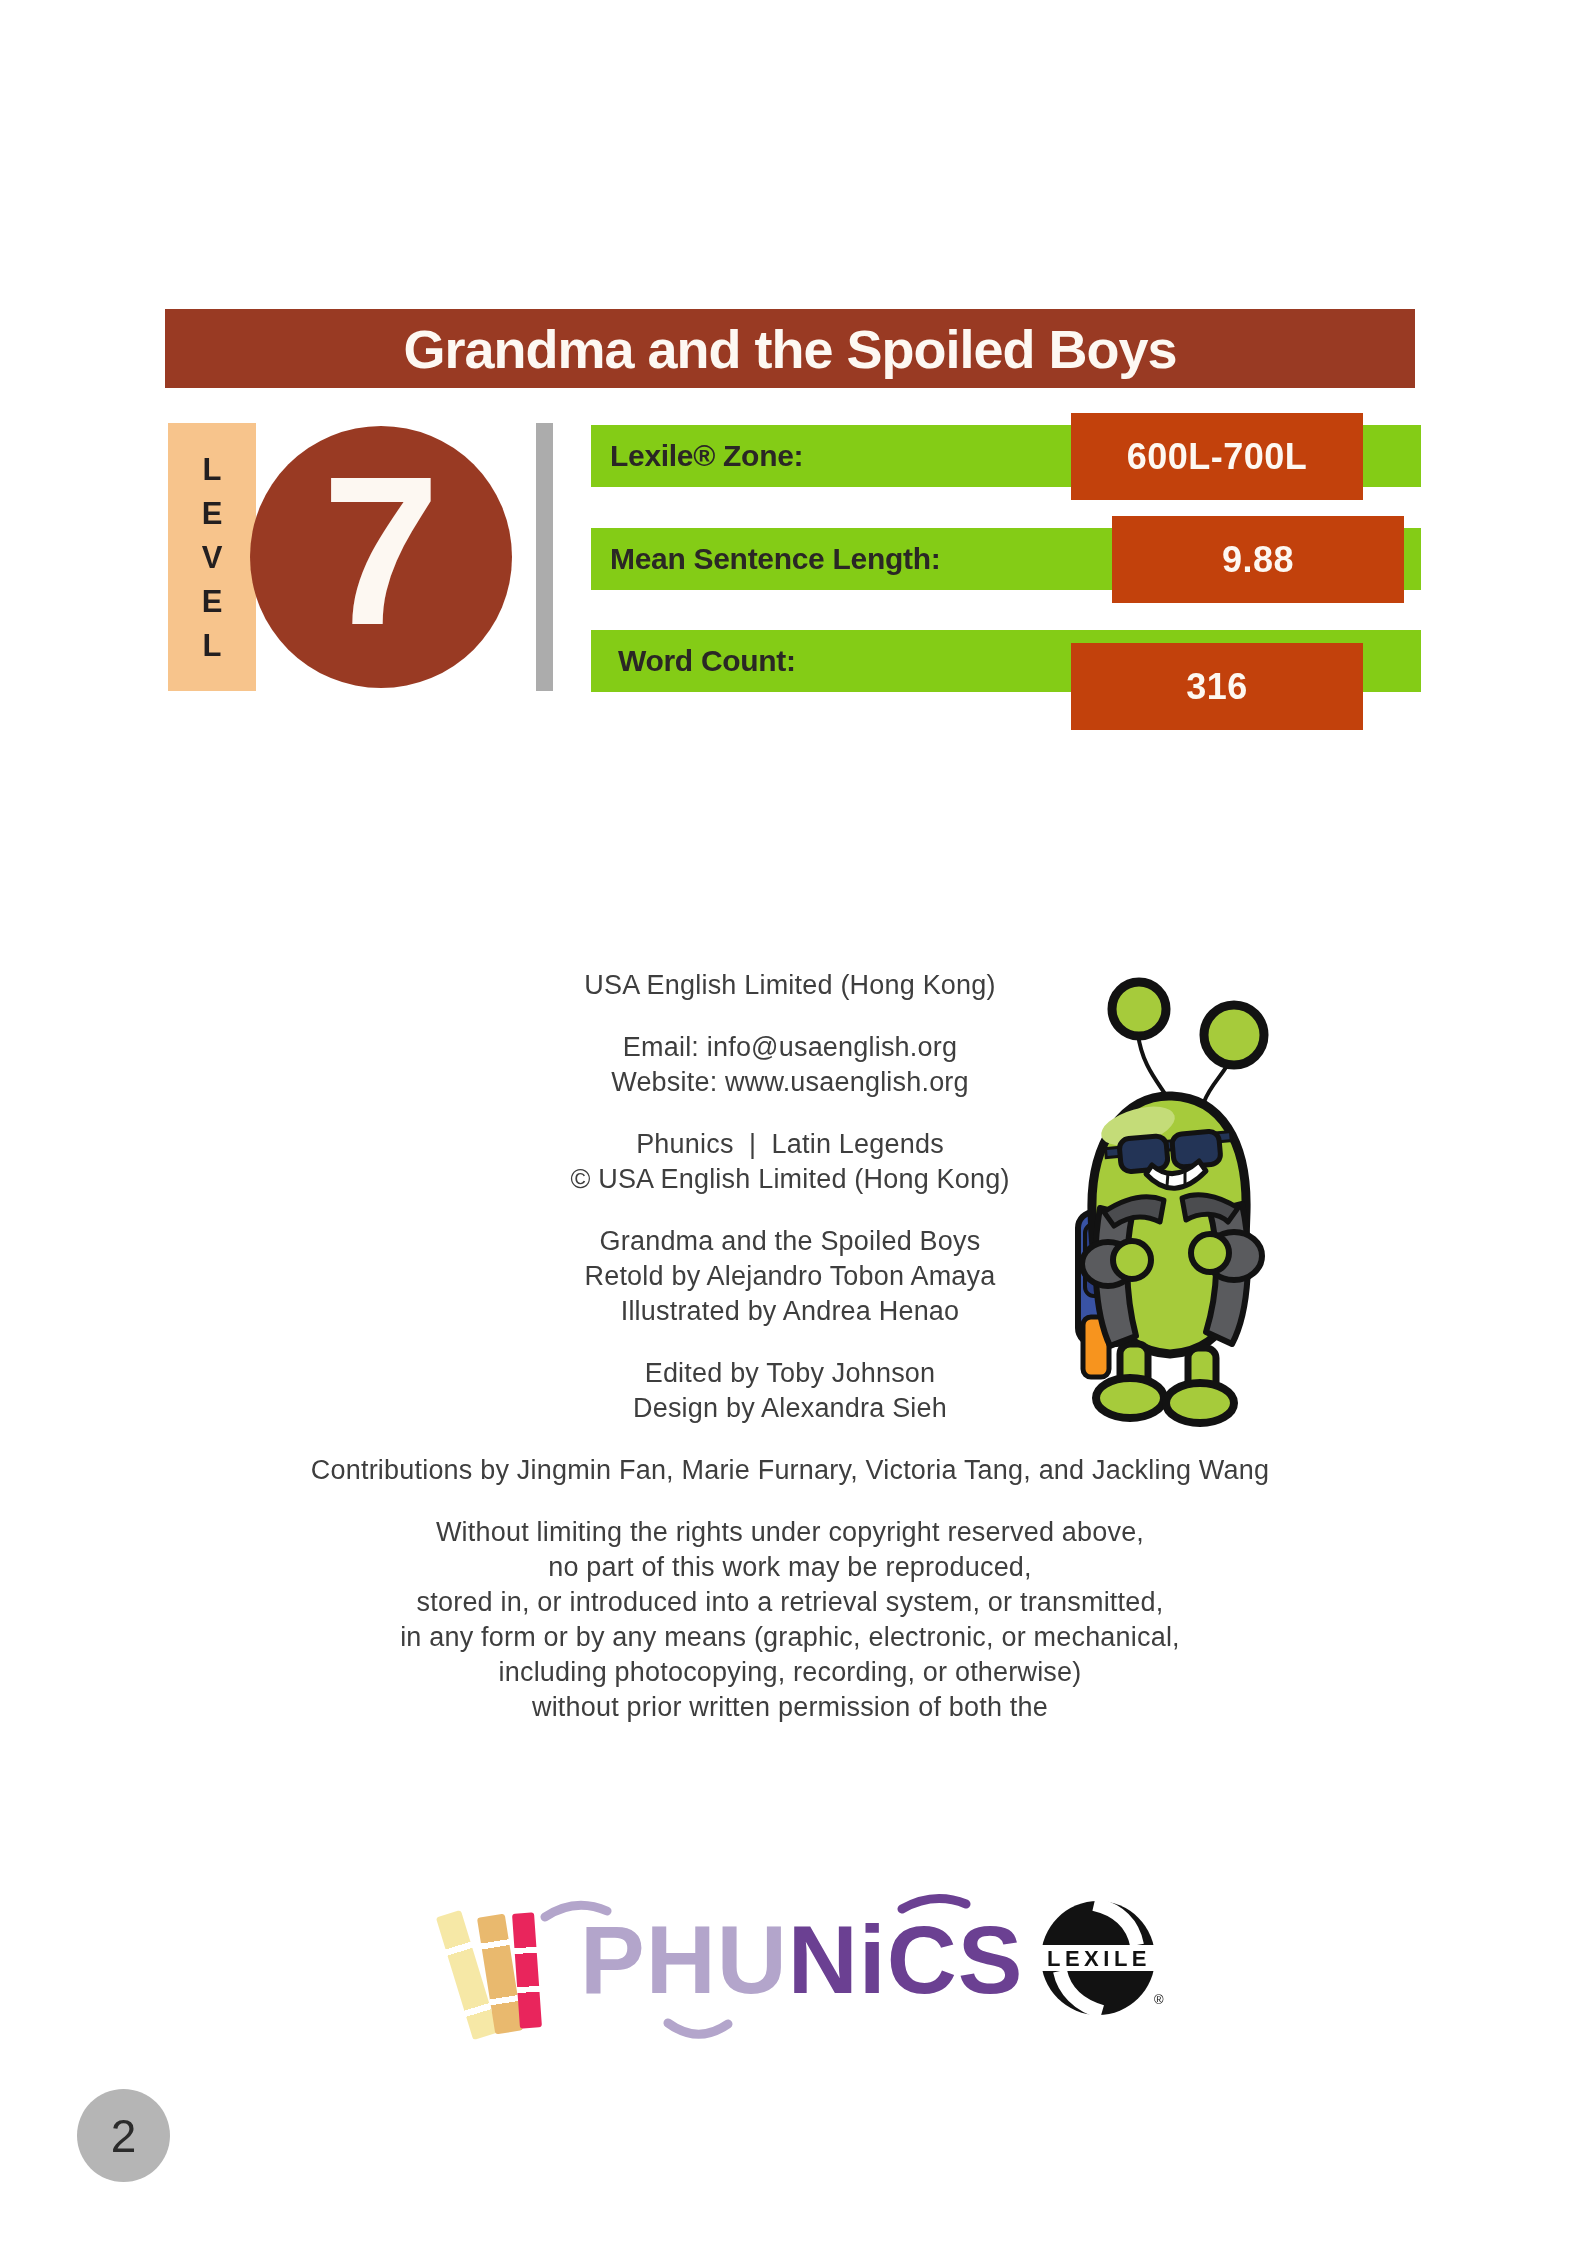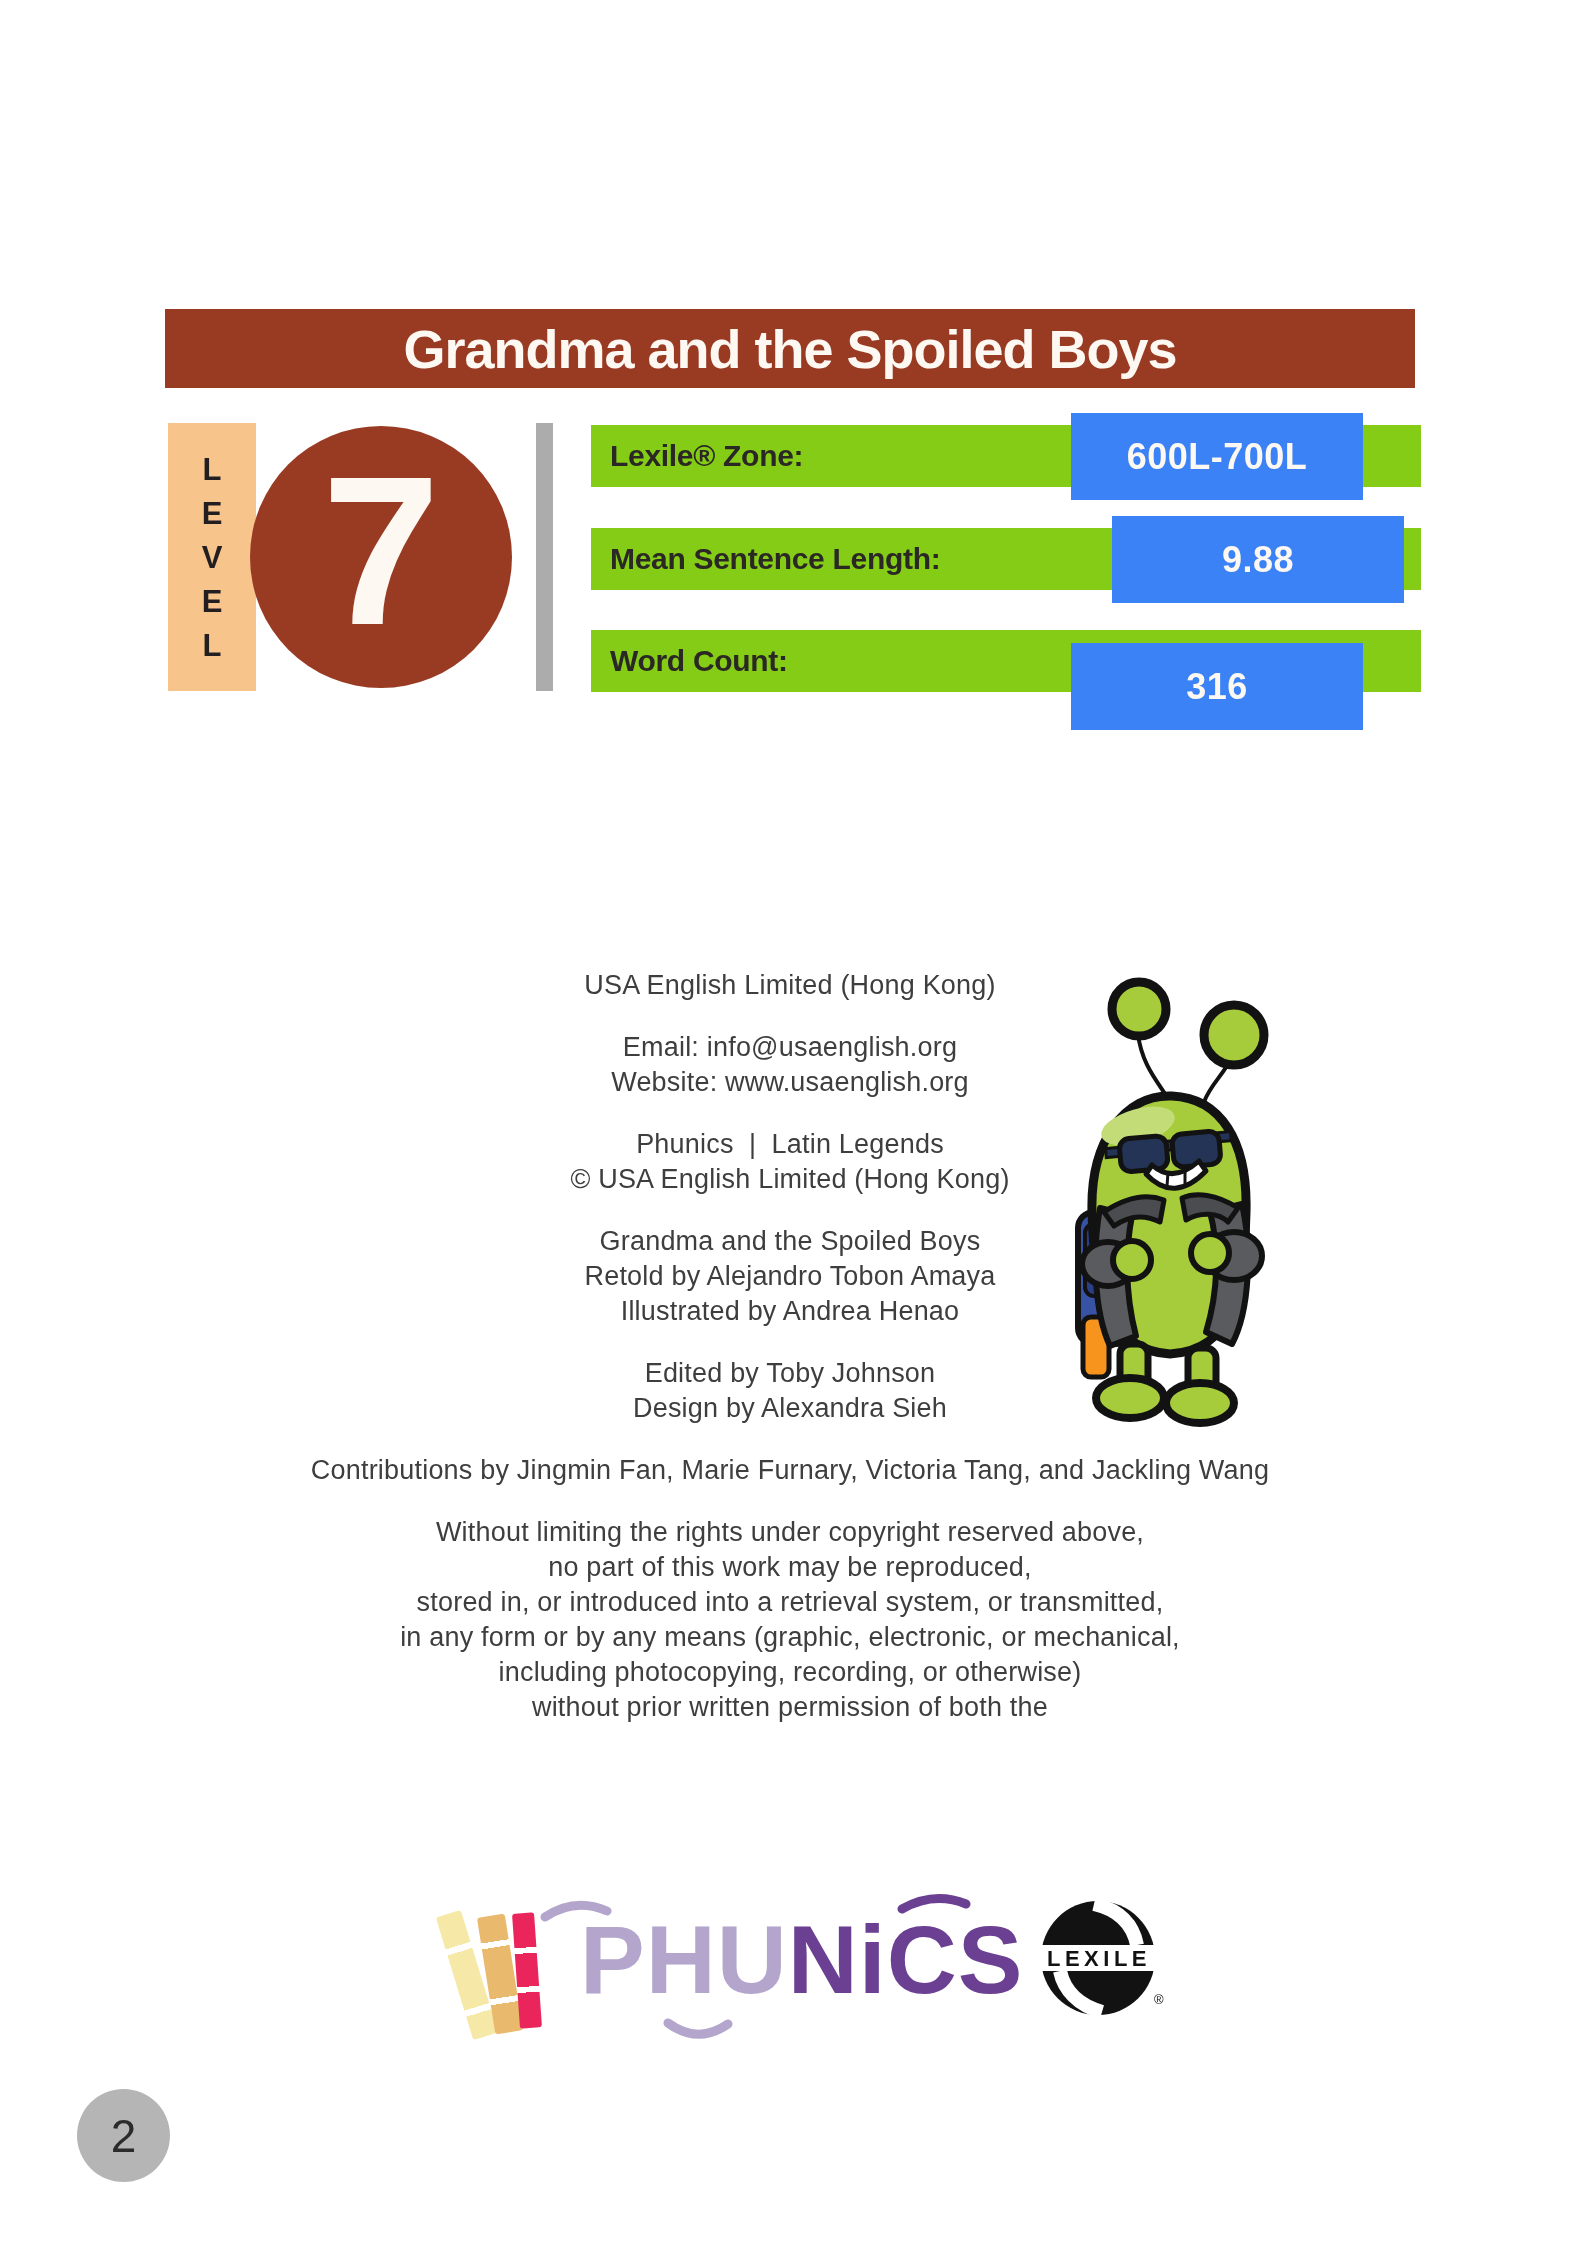--- a/index.html
+++ b/index.html
@@ -43,21 +43,21 @@
   .stat-bar {
     position:absolute; left:591px; width:830px; height:62px;
     background:#84cc16; display:flex; align-items:center;
   }
   .stat-bar .lbl {
     padding-left:19px; font-size:30px; font-weight:700; color:#2A2725;
     letter-spacing:-0.3px;
   }
   .stat-val {
     position:absolute; left:1071px; width:292px; height:87px;
-    background:#3b82f6; display:flex; align-items:center; justify-content:center;
+    background:#c2410c; display:flex; align-items:center; justify-content:center;
   }
   .stat-val .val { color:#FDF8F2; font-size:36px; font-weight:700; letter-spacing:0.5px; }
 
   
   .colophon {
     position:absolute; left:95px; top:968px; width:1390px;
     text-align:center; color:#3E3E3E; font-size:27px; line-height:35px;
     font-weight:400; letter-spacing:0.2px;
   }
   .colophon p { margin:0 0 27px 0; }
@@ -120,21 +120,21 @@
     <div class="num">7</div>
   </div>
   <div class="level-divider"></div>
 
   <div class="stat-bar" style="top:425px;">
     <span class="lbl">Lexile® Zone:</span>
   </div>
   <div class="stat-bar" style="top:528px;">
     <span class="lbl">Mean Sentence Length:</span>
   </div>
-  <div class="stat-bar" style="top:630px;">
+  <div class="stat-bar" style="top:630px;padding-left:8px;">
     <span class="lbl">Word Count:</span>
   </div>
   <div class="stat-val" style="top:413px;">
     <span class="val">600L-700L</span>
   </div>
   <div class="stat-val" style="top:516px;margin-left:41px;">
     <span class="val">9.88</span>
   </div>
   <div class="stat-val" style="top:619px;margin-top:24px;">
     <span class="val">316</span>

